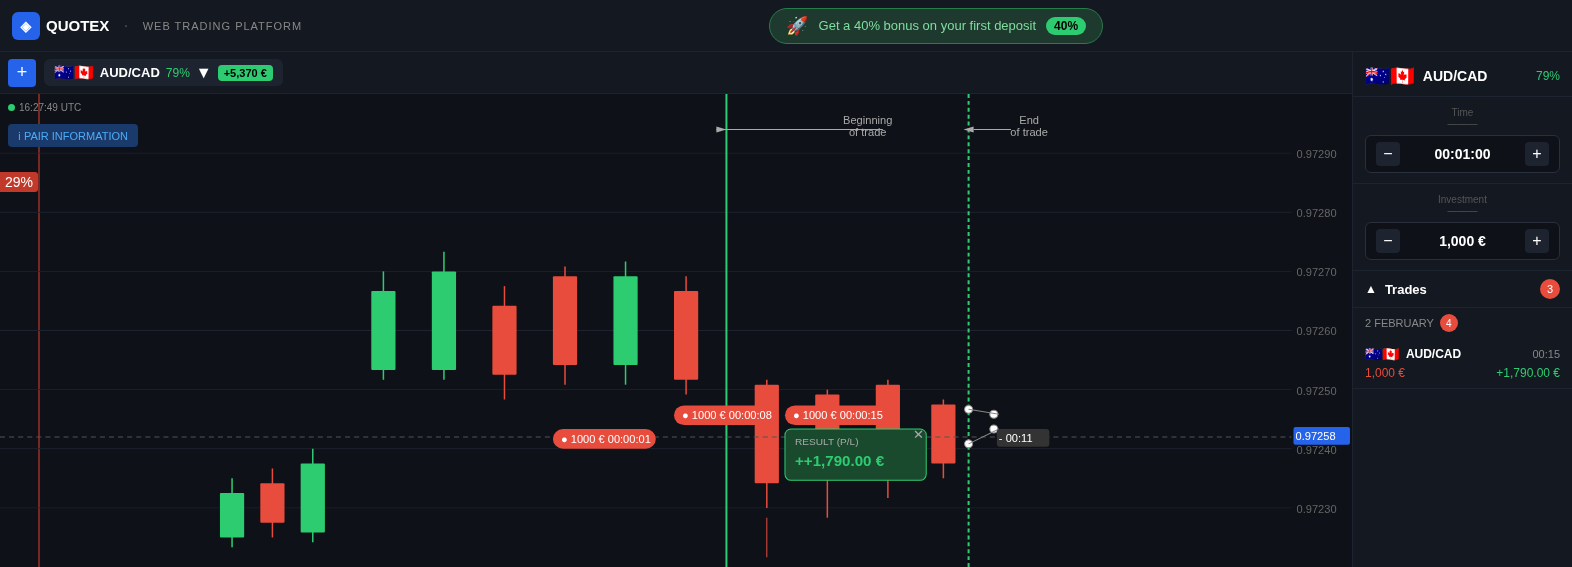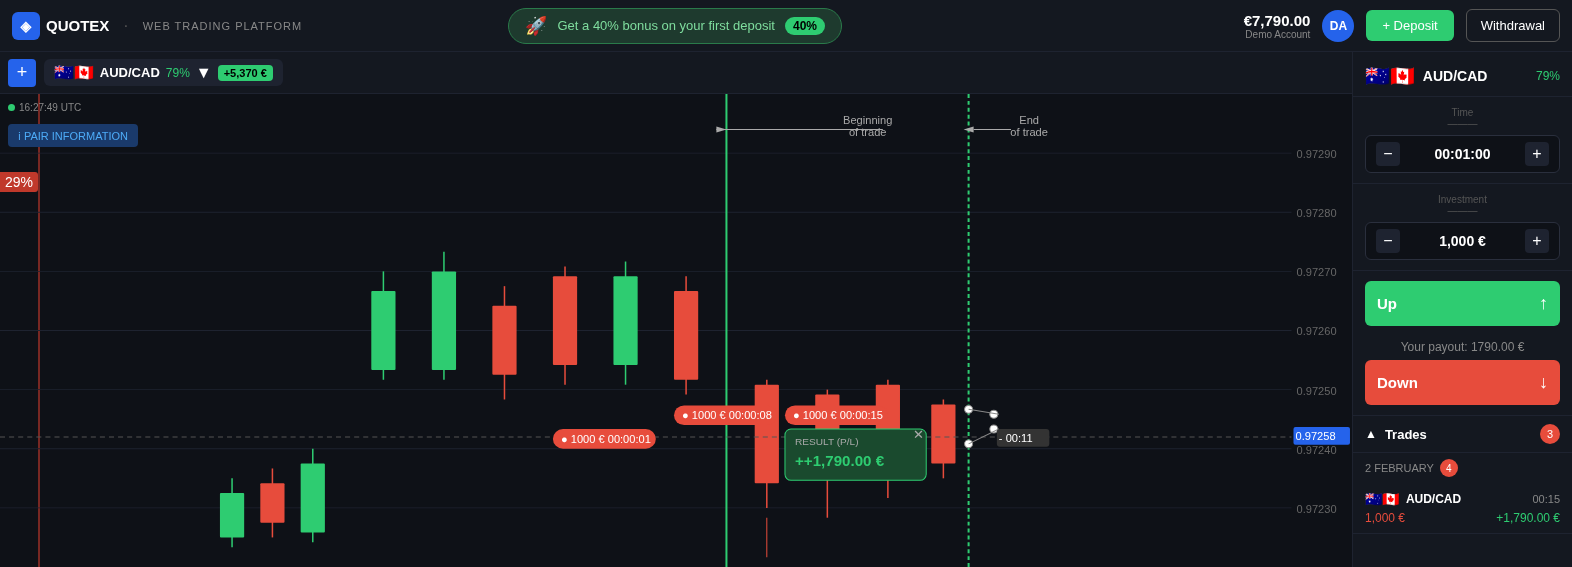--- a/index.html
+++ b/index.html
@@ -376,29 +376,20 @@
   </div>
   <span class="nav-divider">·</span>
   <span class="nav-sub">WEB TRADING PLATFORM</span>
 
   <div class="bonus-banner">
     <span class="bonus-icon">🚀</span>
     <span>Get a 40% bonus on your first deposit</span>
     <span class="bonus-pct">40%</span>
   </div>
 
-  <div class="nav-right">
-    <div class="balance-area">
-      <span class="balance-amt">€7,790.00</span>
-      <span class="balance-label">Demo Account</span>
-    </div>
-    <div class="avatar">DA</div>
-    <button class="btn-deposit">+ Deposit</button>
-    <button class="btn-withdrawal">Withdrawal</button>
-  </div>
 </div>
 
 <div class="main">
 
   <div class="chart-area">
 
     <div class="chart-toolbar">
       <div class="btn-plus">+</div>
       <div class="pair-badge">
         <span class="pair-flags">🇦🇺🇨🇦</span>
@@ -554,33 +545,20 @@
         <span>Investment</span>
         <span>———</span>
       </div>
       <div class="time-control">
         <button class="ctrl-btn">−</button>
         <span class="ctrl-value">1,000 €</span>
         <button class="ctrl-btn">+</button>
       </div>
     </div>
 
-    <div class="sidebar-section">
-      <button class="btn-up">
-        <span>Up</span>
-        <span class="arrow">↑</span>
-      </button>
-      <div class="payout-text">
-        <span>Your payout: 1790.00 €</span>
-      </div>
-      <button class="btn-down">
-        <span>Down</span>
-        <span class="arrow">↓</span>
-      </button>
-    </div>
 
     <div class="trades-header">
       <span class="trades-arrow">▲</span>
       <span class="trades-label">Trades</span>
       <span class="trades-count">3</span>
     </div>
 
     <div class="trades-date">
       <span>2 FEBRUARY</span>
       <span class="trades-date-badge">4</span>

